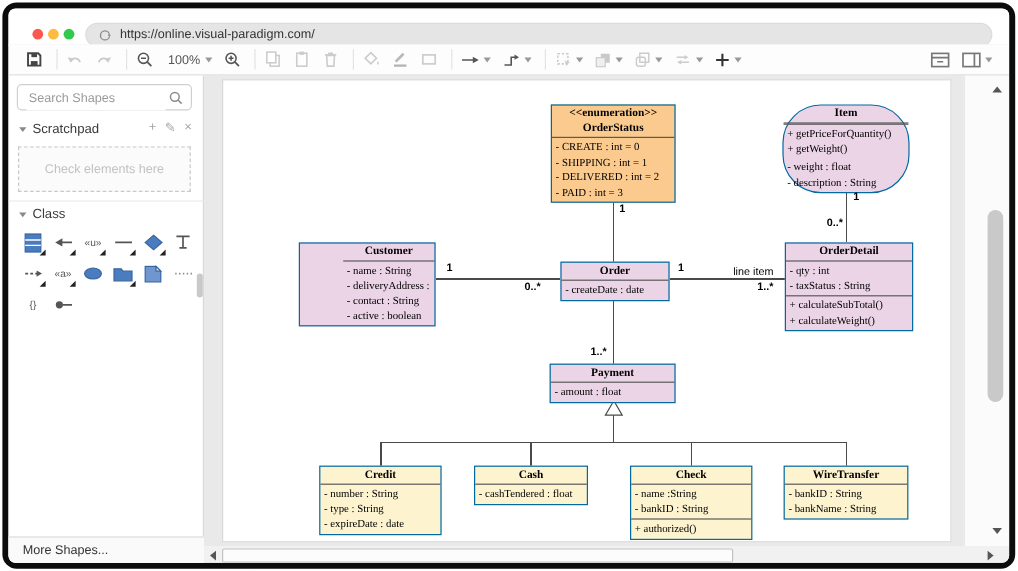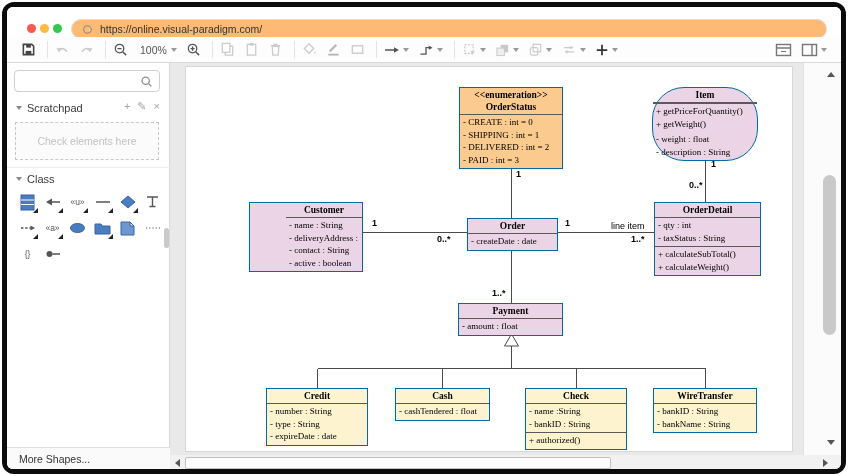--- a/index.html
+++ b/index.html
@@ -3,21 +3,21 @@
 <meta charset="utf-8">
 <style>
   html,body{margin:0;padding:0;background:#fff;}
   .shot{position:relative;width:848px;height:476px;font-family:"Liberation Sans",sans-serif;overflow:hidden;}
   .frame{position:absolute;left:2px;top:2px;width:844px;height:472px;background:#0c0c0c;border-radius:12px;}
   .win{position:absolute;left:7px;top:7px;width:834px;height:462px;background:#fff;border-radius:6px;overflow:hidden;}
   .abs{position:absolute;left:-7px;top:-7px;width:848px;height:476px;}
   
   .chrome{position:absolute;left:7px;top:7px;width:834px;height:30px;background:#fff;border-bottom:1px solid #e4e4e4;}
   .dot{position:absolute;width:9px;height:9px;border-radius:50%;top:17px;}
-  .urlbar{position:absolute;left:64px;top:12px;width:756px;height:20px;border:1px solid #dcdcdc;border-radius:11px;background:#fdba74;display:flex;align-items:center;box-sizing:border-box;}
+  .urlbar{position:absolute;left:64px;top:12px;width:756px;height:20px;border:1px solid #dcdcdc;border-radius:11px;background:#e5e5e5;display:flex;align-items:center;box-sizing:border-box;}
   .reload{width:11px;height:11px;margin:0 7px 0 10px;}
   .urltext{font-size:10.5px;color:#333;}
   
   .toolbar{position:absolute;left:7px;top:37px;width:834px;height:26px;background:#fdfdfd;border-bottom:1px solid #d9d9d9;display:flex;align-items:center;box-sizing:border-box;padding-left:14px;}
   .tb{display:inline-flex;align-items:center;margin-right:9px;cursor:pointer;}
   .tb svg{display:block;}
   .sep{width:1px;height:17px;background:#e3e3e3;margin:0 7px 0 2px;}
   .caret{width:0;height:0;border-left:3.5px solid transparent;border-right:3.5px solid transparent;border-top:4px solid #999;margin-left:3px;}
   .zoomlbl{font-size:10.5px;color:#555;margin:0 1px 0 3px;}
   .spacer{flex:1;}
@@ -233,20 +233,21 @@
           <svg width="17" height="16" viewBox="0 0 17 16">
               <rect x="1.5" y="2.5" width="14" height="11" fill="none" stroke="#777" stroke-width="1.4"></rect>
               <line x1="11" y1="2.5" x2="11" y2="13.5" stroke="#777" stroke-width="1.4"></line>
             </svg>
           <span class="caret"></span>
         </span>
       </div>
 
       <div class="sidebar">
         <div class="search">
+          <input type="text" placeholder="Search Shapes" style="">
           <svg class="mag" width="13" height="13" viewBox="0 0 16 16">
               <circle cx="7" cy="7" r="4.5" fill="none" stroke="#8b8b8b" stroke-width="1.5"></circle>
               <line x1="10.3" y1="10.3" x2="14" y2="14" stroke="#8b8b8b" stroke-width="1.6"></line>
             </svg>
         </div>
 
         <div class="sechdr" style="top:37px;">
           <span class="twisty"></span>
           <span>Scratchpad</span>
         </div>

